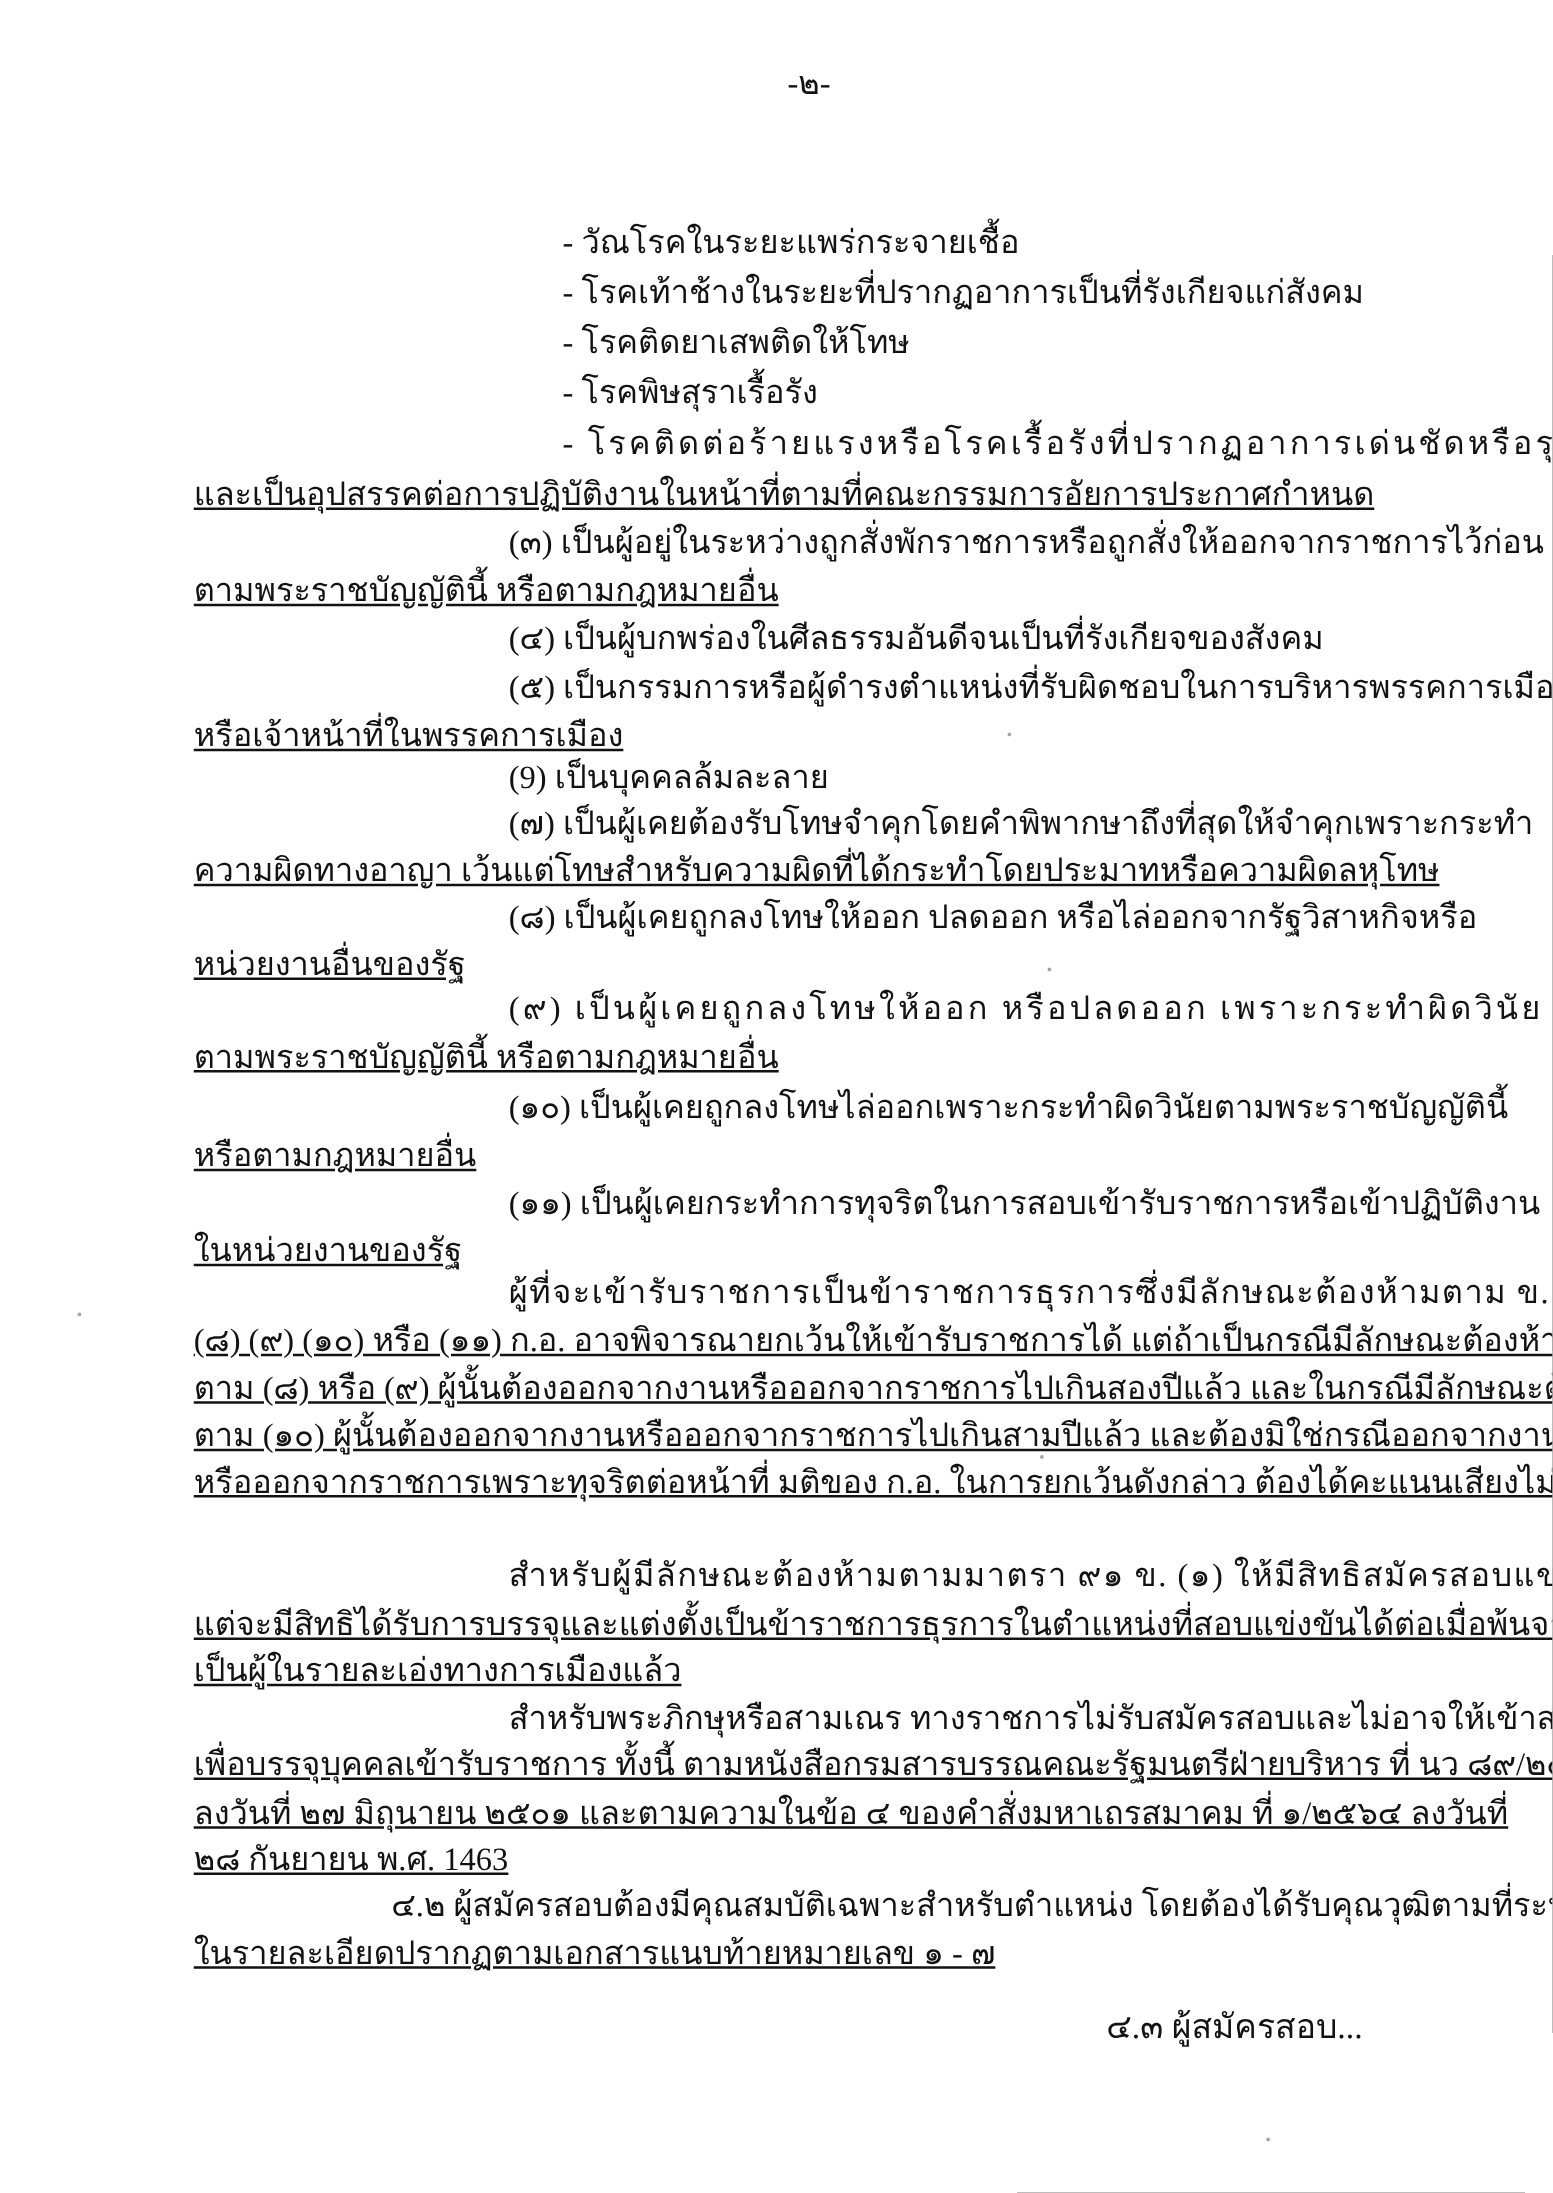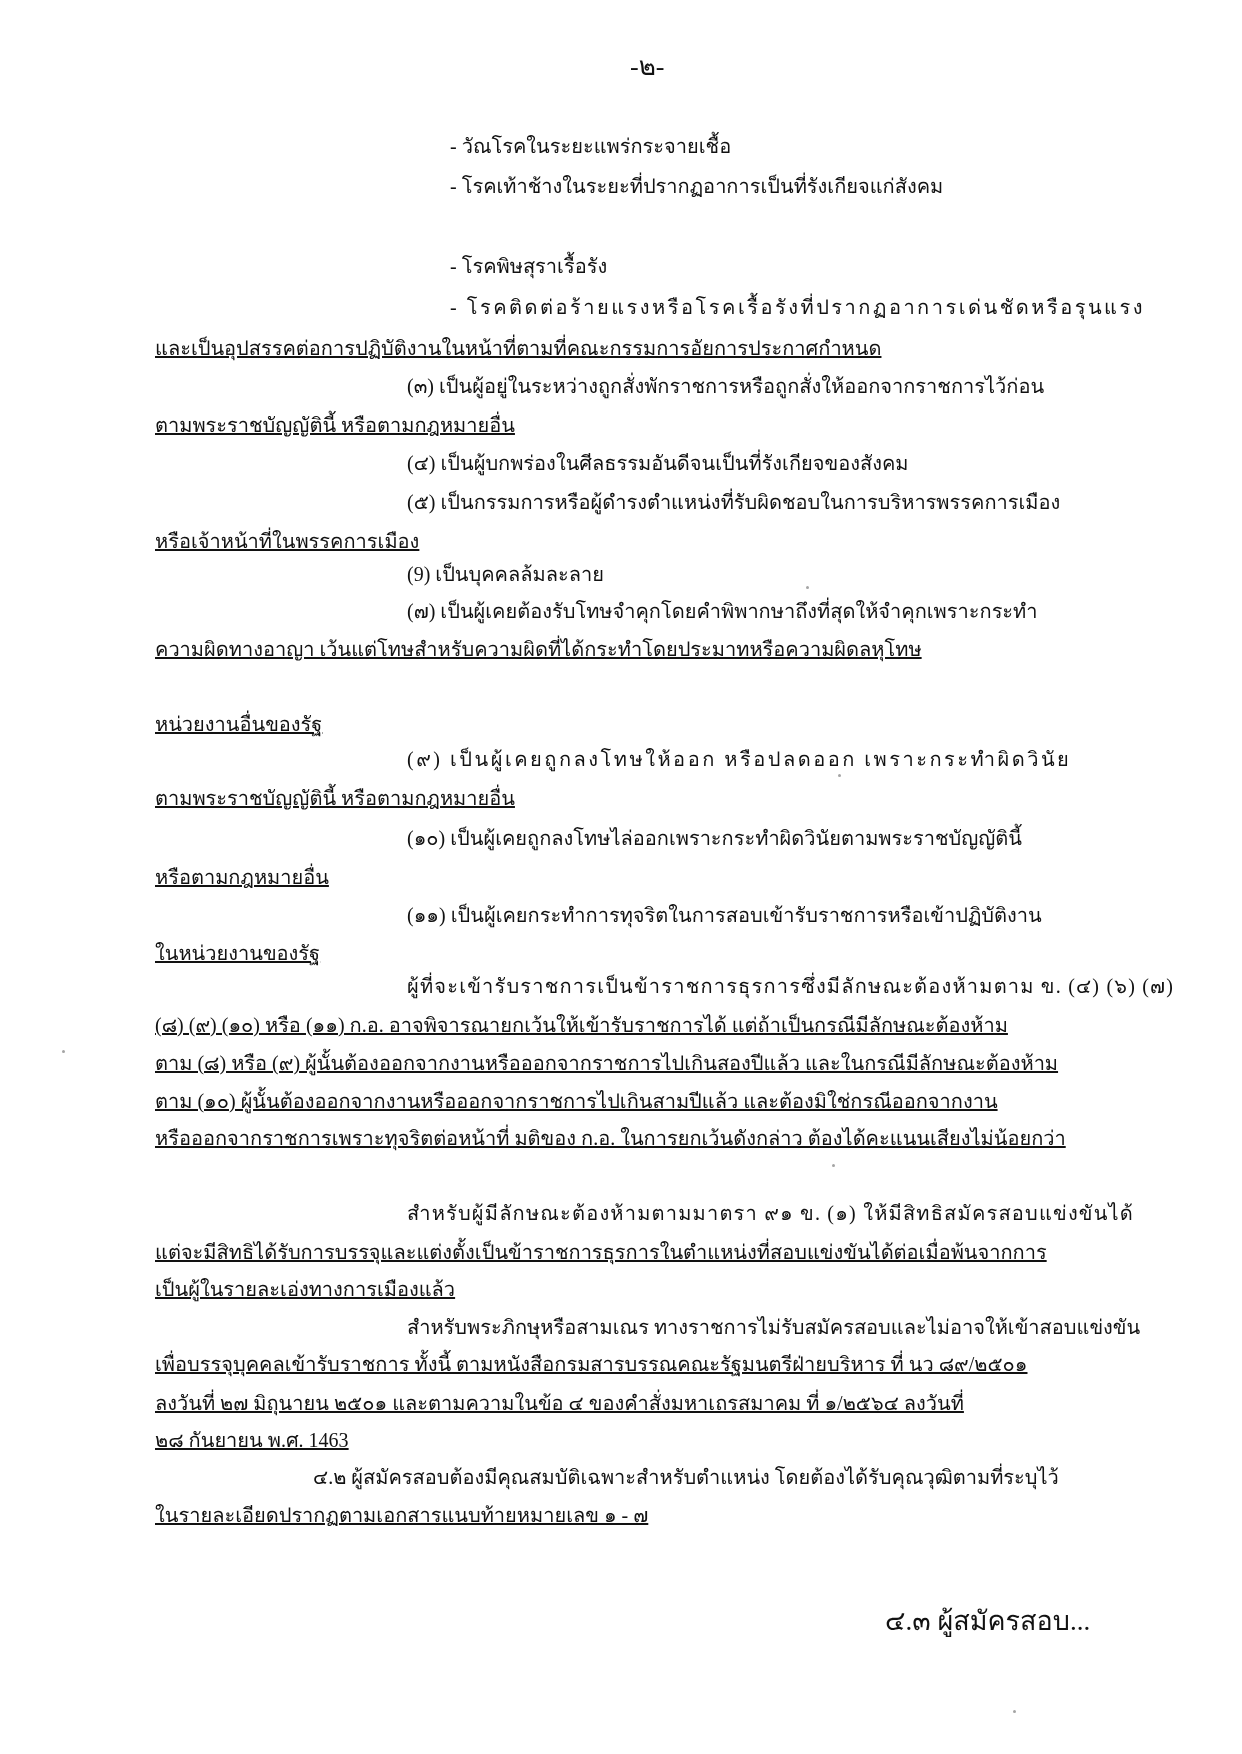--- a/index.html
+++ b/index.html
@@ -8,23 +8,24 @@
     width: 1242px;
     height: 1754px;
     margin: 0 auto;
     background: #ffffff;
     overflow: hidden;
     font-family: "Liberation Serif", "DejaVu Serif", serif;
     color: #121212;
   }
   .line {
     position: absolute;
-    font-size: 20px;
+    font-size: 26px;
     line-height: 36px;
     white-space: nowrap;
+    margin-top: 48px;
   }
   
   .m { left: 155px; text-decoration: underline; }   
   .p { left: 407px; }   
   .b { left: 450px; }   
   .s { left: 313px; }   
   .pagenum {
     position: absolute;
     top: 52px;
     left: 630px;
@@ -51,31 +52,33 @@
 </style>
 </head>
 <body>
 
 <div class="page">
 
   <div class="pagenum">-๒-</div>
 
   <div class="line b" style="top:128px">- วัณโรคในระยะแพร่กระจายเชื้อ</div>
   <div class="line b" style="top:168px">- โรคเท้าช้างในระยะที่ปรากฏอาการเป็นที่รังเกียจแก่สังคม</div>
+  <div class="line b" style="top:208px">- โรคติดยาเสพติดให้โทษ</div>
   <div class="line b" style="top:248px">- โรคพิษสุราเรื้อรัง</div>
   <div class="line b w1" style="top:289px">- โรคติดต่อร้ายแรงหรือโรคเรื้อรังที่ปรากฏอาการเด่นชัดหรือรุนแรง</div>
   <div class="line m" style="top:330px">และเป็นอุปสรรคต่อการปฏิบัติงานในหน้าที่ตามที่คณะกรรมการอัยการประกาศกำหนด</div>
   <div class="line p" style="top:368px">(๓) เป็นผู้อยู่ในระหว่างถูกสั่งพักราชการหรือถูกสั่งให้ออกจากราชการไว้ก่อน</div>
   <div class="line m" style="top:407px">ตามพระราชบัญญัตินี้ หรือตามกฎหมายอื่น</div>
   <div class="line p" style="top:445px">(๔) เป็นผู้บกพร่องในศีลธรรมอันดีจนเป็นที่รังเกียจของสังคม</div>
   <div class="line p" style="top:484px">(๕) เป็นกรรมการหรือผู้ดำรงตำแหน่งที่รับผิดชอบในการบริหารพรรคการเมือง</div>
   <div class="line m" style="top:523px">หรือเจ้าหน้าที่ในพรรคการเมือง</div>
   <div class="line p" style="top:556px">(9) เป็นบุคคลล้มละลาย</div>
   <div class="line p" style="top:593px">(๗) เป็นผู้เคยต้องรับโทษจำคุกโดยคำพิพากษาถึงที่สุดให้จำคุกเพราะกระทำ</div>
   <div class="line m" style="top:631px">ความผิดทางอาญา เว้นแต่โทษสำหรับความผิดที่ได้กระทำโดยประมาทหรือความผิดลหุโทษ</div>
+  <div class="line p" style="top:668px">(๘) เป็นผู้เคยถูกลงโทษให้ออก ปลดออก หรือไล่ออกจากรัฐวิสาหกิจหรือ</div>
   <div class="line m" style="top:706px">หน่วยงานอื่นของรัฐ</div>
   <div class="line p w1" style="top:741px">(๙) เป็นผู้เคยถูกลงโทษให้ออก หรือปลดออก เพราะกระทำผิดวินัย</div>
   <div class="line m" style="top:780px">ตามพระราชบัญญัตินี้ หรือตามกฎหมายอื่น</div>
   <div class="line p" style="top:820px">(๑๐) เป็นผู้เคยถูกลงโทษไล่ออกเพราะกระทำผิดวินัยตามพระราชบัญญัตินี้</div>
   <div class="line m" style="top:859px">หรือตามกฎหมายอื่น</div>
   <div class="line p" style="top:897px">(๑๑) เป็นผู้เคยกระทำการทุจริตในการสอบเข้ารับราชการหรือเข้าปฏิบัติงาน</div>
   <div class="line m" style="top:935px">ในหน่วยงานของรัฐ</div>
   <div class="line p w2" style="top:968px">ผู้ที่จะเข้ารับราชการเป็นข้าราชการธุรการซึ่งมีลักษณะต้องห้ามตาม ข. (๔) (๖) (๗)</div>
   <div class="line m" style="top:1007px">(๘) (๙) (๑๐) หรือ (๑๑) ก.อ. อาจพิจารณายกเว้นให้เข้ารับราชการได้ แต่ถ้าเป็นกรณีมีลักษณะต้องห้าม</div>
   <div class="line m" style="top:1045px">ตาม (๘) หรือ (๙) ผู้นั้นต้องออกจากงานหรือออกจากราชการไปเกินสองปีแล้ว และในกรณีมีลักษณะต้องห้าม</div>

